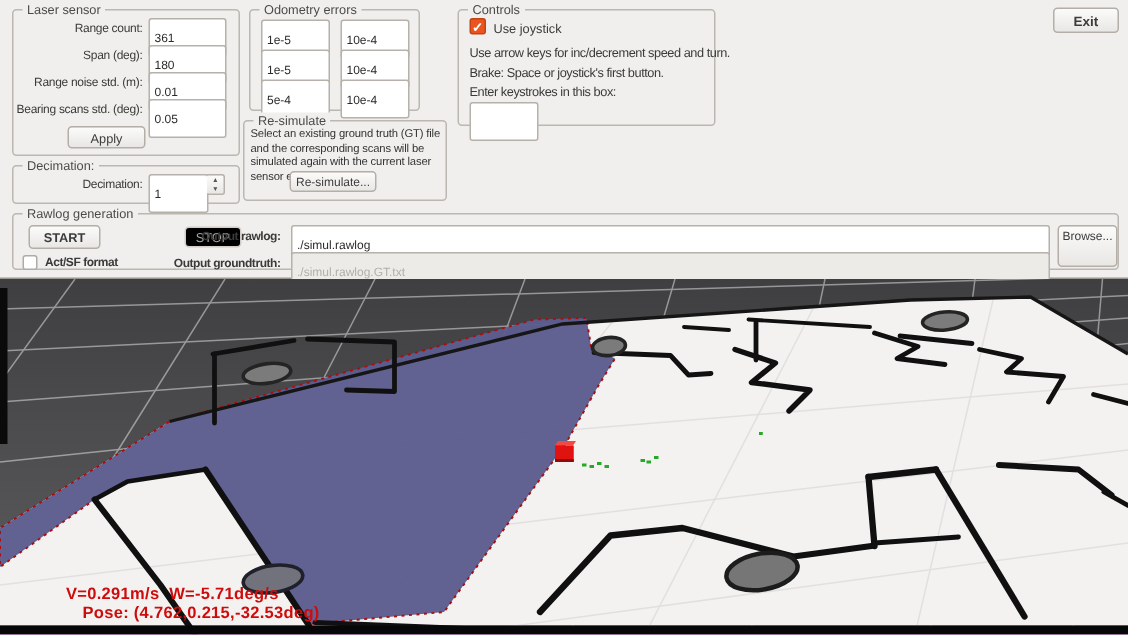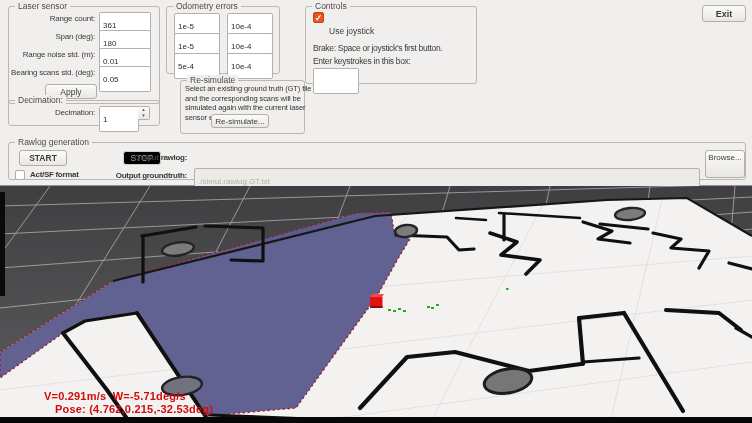--- a/index.html
+++ b/index.html
@@ -54,59 +54,61 @@
       <input class="tfield" style="left: 90px; top: 5px; width: 52px; height: 14px;" value="361">
       <span class="flabel" style="left:2px; top:23px; width:84px;">Span (deg):</span>
       <input class="tfield" style="left: 90px; top: 23px; width: 52px; height: 14px;" value="180">
       <span class="flabel" style="left:2px; top:41px; width:84px;">Range noise std. (m):</span>
       <input class="tfield" style="left: 90px; top: 41px; width: 52px; height: 14px;" value="0.01">
       <span class="flabel" style="left:2px; top:59px; width:84px;">Bearing scans std. (deg):</span>
       <input class="tfield" style="left: 90px; top: 59px; width: 52px; height: 14px;" value="0.05">
       <div class="btn" style="left:36px; top:77px; width:52px; height:15px; line-height:14px;">Apply</div>
     </div>
 
-    <div class="group" style="left:8px; top:100px; width:152px; height:26px;">
+    <div class="group" style="left:8px; top:110px; width:152px; height:26px;">
       <span class="legend">Decimation:</span>
       <span class="flabel" style="left:2px; top:5px; width:84px;">Decimation:</span>
       <input class="tfield" style="left: 90px; top: 5px; width: 40px; height: 14px;" value="1">
       <div class="spin" style="left:129px; top:5px; height:14px;">▲<br>▼</div>
     </div>
 
     <div class="group" style="left:166px; top:6px; width:114px; height:68px;">
       <span class="legend">Odometry errors</span>
       <input class="tfield" style="left: 7px; top: 6px; width: 46px; height: 14px;" value="1e-5">
       <input class="tfield" style="left: 60px; top: 6px; width: 46px; height: 14px;" value="10e-4">
       <input class="tfield" style="left: 7px; top: 26px; width: 46px; height: 14px;" value="1e-5">
       <input class="tfield" style="left: 60px; top: 26px; width: 46px; height: 14px;" value="10e-4">
       <input class="tfield" style="left: 7px; top: 46px; width: 46px; height: 14px;" value="5e-4">
       <input class="tfield" style="left: 60px; top: 46px; width: 46px; height: 14px;" value="10e-4">
     </div>
 
-    <div class="group" style="left:180px; top:80px; width:125px; height:54px;">
+    <div class="group" style="left:162px; top:80px; width:136px; height:54px;">
       <span class="legend">Re-simulate</span>
       <div style="position:absolute; left:4px; top:3px; width:128px; font-size:7.5px; line-height:9.5px; color:#333; letter-spacing:-0.1px;">Select an existing ground truth (GT) file and the corresponding scans will be simulated again with the current laser sensor errors.</div>
       <div class="btn" style="left:30px; top:33px; width:58px; height:14px; line-height:13px; font-size:8px;">Re-simulate...</div>
     </div>
 
     <div class="group" style="left:305px; top:6px; width:172px; height:78px;">
       <span class="legend">Controls</span>
       <span class="cb checked" style="left:7px; top:5px;">✓</span>
-      <span class="cblabel" style="left:23px; top:19px;">Use joystick</span>
+      <span class="cblabel" style="left:23px; top:7px;">Use joystick</span>
+      <span class="plain" style="left:7px; top:23px;">Use arrow keys for inc/decrement speed and turn.</span>
       <span class="plain" style="left:7px; top:36px;">Brake: Space or joystick's first button.</span>
       <span class="plain" style="left:7px; top:49px;">Enter keystrokes in this box:</span>
       <input class="tfield" style="left: 7px; top: 61px; width: 46px; height: 13px;" value="">
     </div>
 
     <div class="btn" style="left:702px; top:5px; width:44px; height:17px; line-height:16px; font-size:9px; font-weight:bold;">Exit</div>
 
     <div class="group" style="left:8px; top:142px; width:738px; height:38px;">
       <span class="legend">Rawlog generation</span>
       <div class="btn" style="left:10px; top:7px; width:48px; height:16px; line-height:15px; font-weight:bold;">START</div>
       <div class="btn disabled" style="left:70px; top:8px; width:38px; height:14px; line-height:13px;">STOP</div>
       <span class="flabel semibold" style="left:100px; top:8px; width:78px;">Output rawlog:</span>
+      <input class="tfield" style="left: 185px; top: 7px; width: 506px; height: 15px;" value="./simul.rawlog">
       <div class="btn" style="left:696px; top:7px; width:40px; height:28px; line-height:14px; font-size:8px;">Browse...</div>
       <span class="cb" style="left:6px; top:27px; width:10px; height:10px;"></span>
       <span class="cblabel semibold" style="left:21px; top:27px; font-size:8px;">Act/SF format</span>
       <span class="flabel semibold" style="left:100px; top:26px; width:78px;">Output groundtruth:</span>
       <input class="tfield disabled" disabled="" style="left: 185px; top: 25px; width: 506px; height: 16px;" value="./simul.rawlog.GT.txt">
     </div>
   </div>
 
   <div id="viewport">
     <svg width="752" height="237" viewBox="0 186 752 237">

